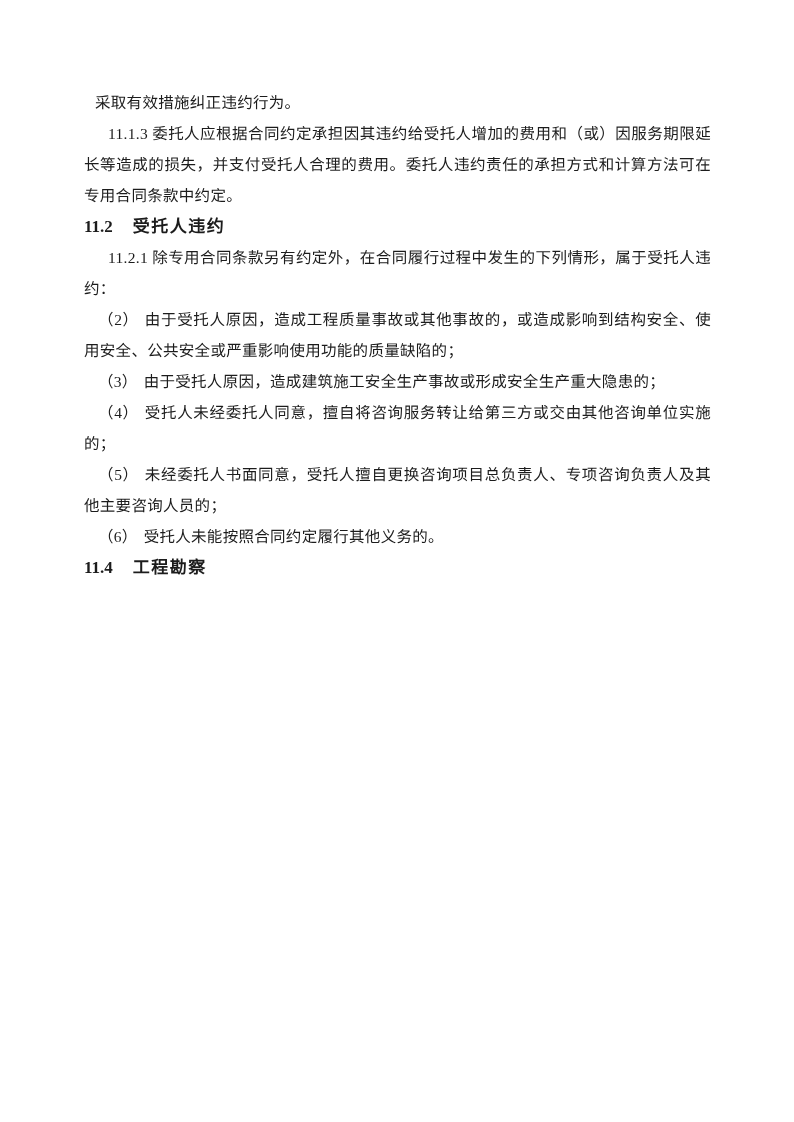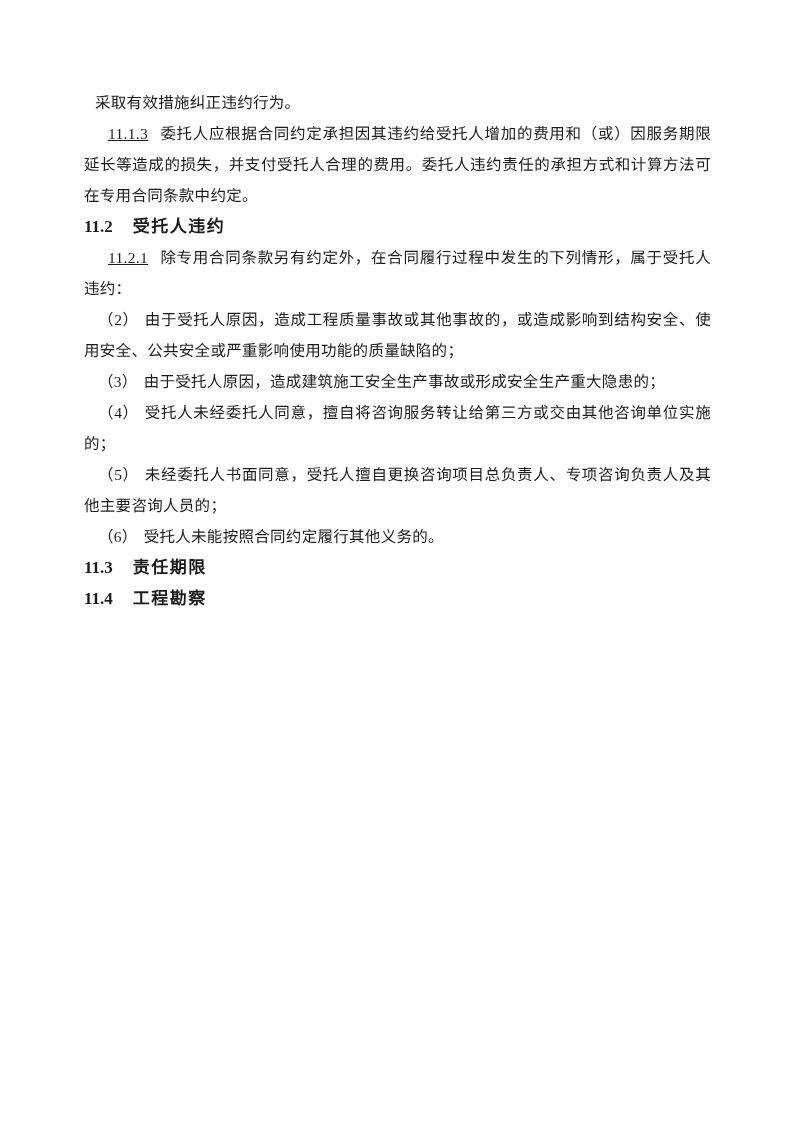--- a/index.html
+++ b/index.html
@@ -24,21 +24,21 @@
     font-size: 15.5px;
     line-height: 31px;
     text-align: justify;
     letter-spacing: 0.3px;
   }
   .content p { margin: 0; }
   .cont { text-indent: 11px; }
   .para { margin-top: 10px; text-indent: 24px; }
   .item { margin-top: 10px; text-indent: 14px; }
   .flush { margin-top: 10px; text-indent: 0; }
-  .num { margin-right: 12px; text-decoration: underline; }
+  .num { margin-right: 4px; }
   .item-num { margin-right: 6px; }
   .heading {
     margin: 13px 0 0 43px;
     text-indent: 0;
     text-align: left;
     font-weight: bold;
     font-size: 17px;
     line-height: 31px;
     font-family: "Liberation Sans", "DejaVu Sans", sans-serif;
   }
@@ -82,21 +82,20 @@
     <p class="item"><span class="item-num">（3）</span><span>由于受托人原因，造成建筑施工安全生产事故或形成安全生产重大隐患的；</span></p>
 
     <p class="item"><span class="item-num">（4）</span><span>受托人未经委托人同意，擅自将咨询服务转让给第三方或交由其他咨询单位实施的；</span></p>
 
     <p class="item"><span class="item-num">（5）</span><span>未经委托人书面同意，受托人擅自更换咨询项目总负责人、专项咨询负责人及其他主要咨询人员的；</span></p>
 
     <p class="item"><span class="item-num">（6）</span><span>受托人未能按照合同约定履行其他义务的。</span></p>
 
 
 
-    <p class="heading"><span class="hnum">11.3</span><span class="htitle">责任期限</span></p>
 
 
     <p class="heading"><span class="hnum">11.4</span><span class="htitle">工程勘察</span></p>
 
   </div>
 
   <div class="page-number">28</div>
 </div>
 
 </body></html>

